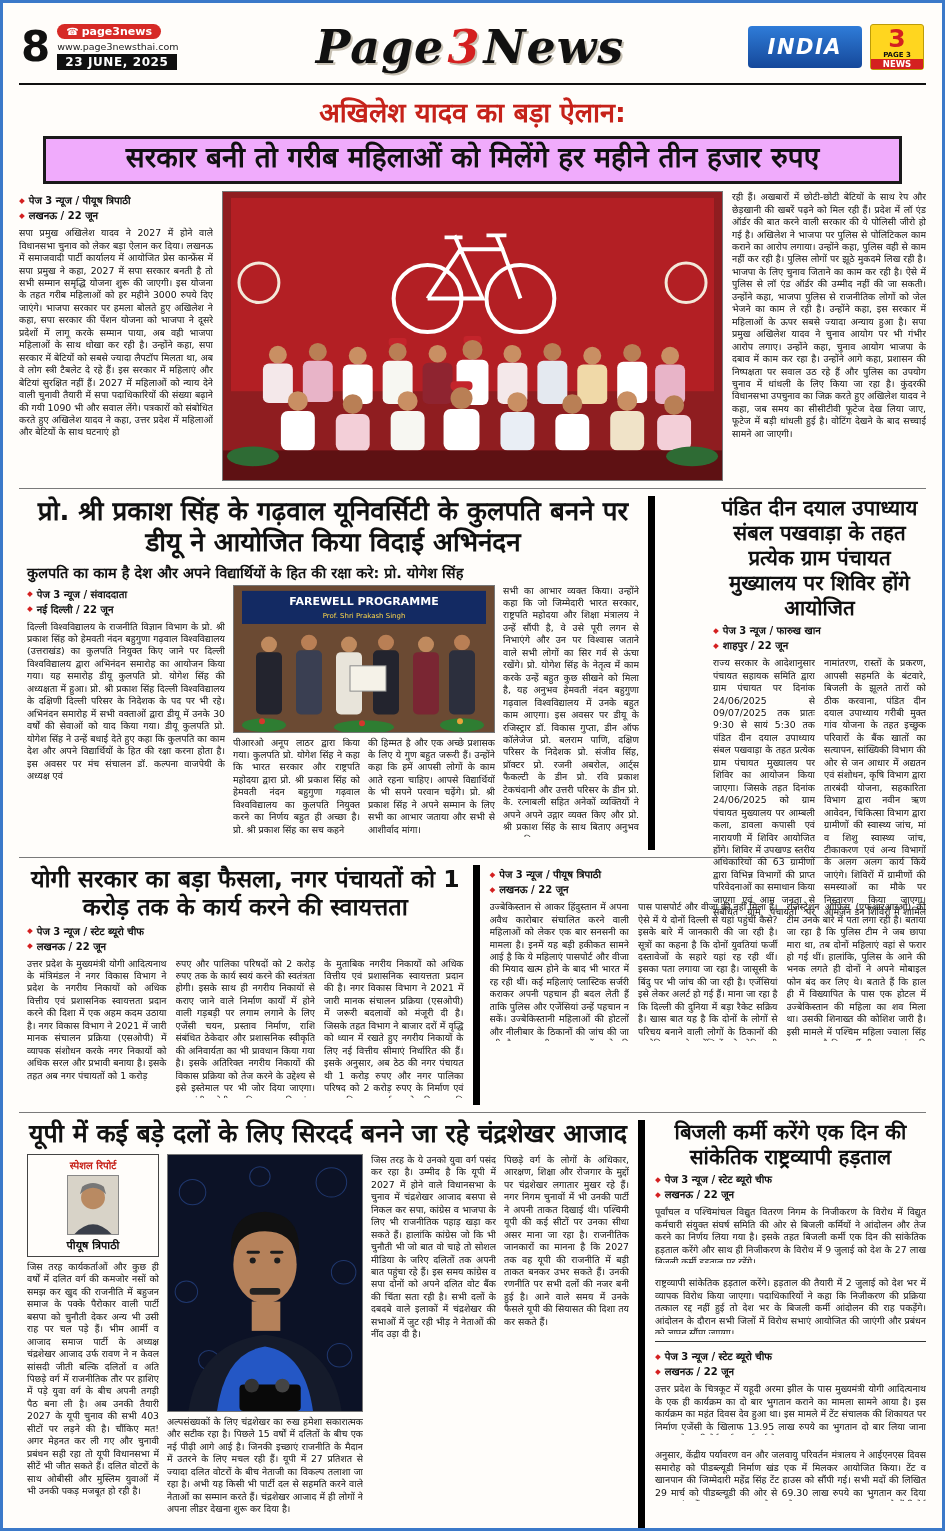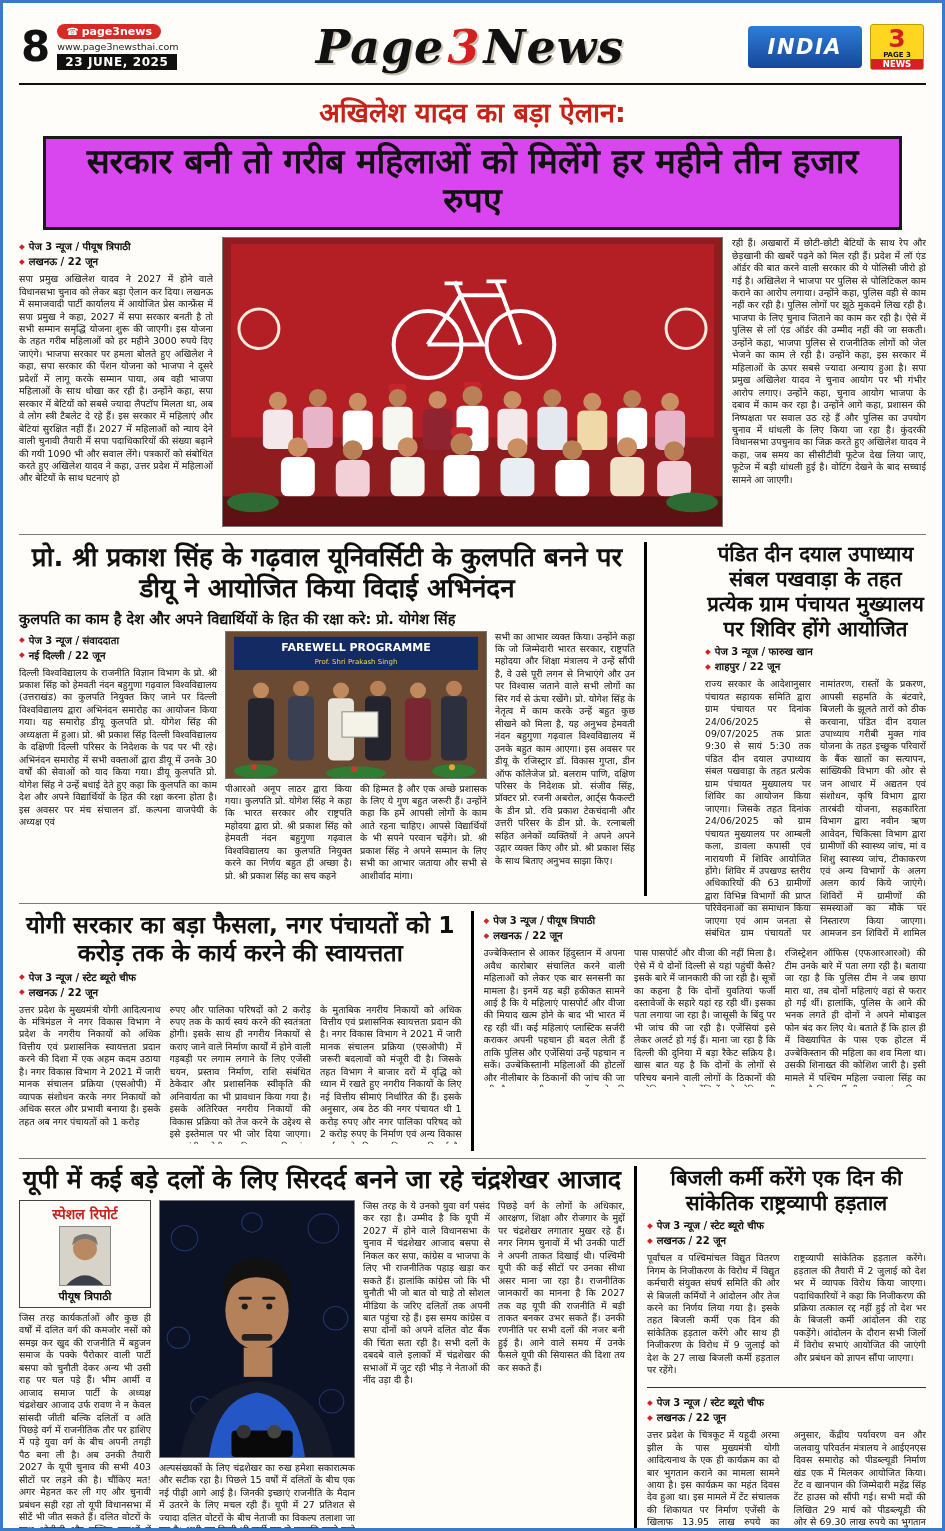--- a/index.html
+++ b/index.html
@@ -32,27 +32,27 @@
     border-radius:3px; padding:2px 0 0; }
   .logo-num { color:#d42020; font-size:25px; font-weight:bold; line-height:.95; display:block;}
   .logo-line1 { font-size:7px; font-weight:bold; display:block; }
   .logo-line2 { background:#d42020; color:#fff; font-size:8.5px; font-weight:bold; display:block; }
   
   .bylines { margin:2px 0 4px; }
   .byline-row { display:flex; align-items:center; gap:4px; font-size:10px; font-weight:bold; line-height:1.5; }
   .byline-row::before { content:"◆"; color:#d42020; font-size:7.5px; }
   .bodytext { font-size:9.3px; line-height:1.34; text-align:justify; overflow:hidden; }
   .hr { border-top:1px solid #7a7a7a; margin:7px 0; }
-  .vline { border-right:3px solid #000000; }
+  .vline { border-right:7px solid #000000;margin-left:8px; }
   figure { overflow:hidden; }
   figure svg { display:block; width:100%; height:100%; }
   
   .kicker { text-align:center; color:#c6221a; font-size:27px; font-weight:bold; margin:8px 0 6px; }
   .lead-hbox { border:3px solid #1a1a1a; margin:0 24px; text-align:center;
-    font-size:34px; font-weight:bold; line-height:1.15; padding:3px 10px 7px; background:#d946ef; }
+    font-size:28px; font-weight:bold; line-height:1.15; padding:3px 10px 7px; background:#f0abfc; }
   .lead-body { display:flex; gap:9px; margin-top:7px; height:290px; }
   .lead-col { width:194px; }
   .lead-photo { flex:1; border:1px solid #777; background:#8f1d20; }
   
   .sec2 { display:flex; gap:10px; height:354px; }
   .sec2-left { width:628px; padding-right:9px; }
   .sec2-right { flex:1;margin-left:48px; }
   .h-farewell { text-align:center; font-size:26px; font-weight:bold; line-height:1.18; }
   .subhead { font-size:14.5px; font-weight:bold; margin:4px 0 2px; }
   .farewell-body { display:flex; gap:8px; margin-top:3px; height:252px; }
@@ -72,29 +72,29 @@
   .h-mid { text-align:center; font-size:23.5px; font-weight:bold; line-height:1.2; }
   .tri-cols { display:flex; gap:9px; margin-top:3px; height:140px; }
   .tri-cols .bodytext { flex:1; }
   
   .sec4 { display:flex; gap:10px; height:408px; }
   .sec4-left { width:618px; padding-right:9px; }
   .h-chandra { text-align:center; font-size:25px; font-weight:bold; line-height:1.15; }
   .chandra-body { display:flex; gap:8px; margin-top:5px; height:366px; }
   .ch-col1 { width:132px; }
   .special-box { border:1px solid #444; text-align:center; padding:3px 3px 4px; margin-bottom:4px; }
-  .special-label { color:#c6221a; font-size:14px; font-weight:bold; }
+  .special-label { color:#c6221a; font-size:10px; font-weight:bold; }
   .special-name { font-size:11px; font-weight:bold; margin-top:2px; }
   .portrait { width:52px; height:60px; margin:3px auto 0; border:1px solid #888; background:#d8d3c8; }
   .ch-col2 { width:196px; display:flex; flex-direction:column; gap:4px; }
   .ch-photo { height:258px; border:1px solid #777; background:#0c1226; }
   .ch-col3, .ch-col4 { flex:1; }
   .sec4-right { flex:1; display:flex; flex-direction:column; }
   .h-small { text-align:center; font-size:20.5px; font-weight:bold; line-height:1.22; }
-  .duo-cols { display:flex; gap:14px; margin-top:3px; }
+  .duo-cols { display:flex; gap:14px; margin-top:3px;flex-direction:column; }
   .duo-cols .bodytext { flex:1; }
   .art-bijli .duo-cols { height:128px; }
   .art-cmyogi { border-top:1.5px solid #333; margin-top:7px; padding-top:5px; }
   .art-cmyogi .duo-cols { height:118px; }
 </style>
 </head>
 <body>
 
 <div class="page">
 

